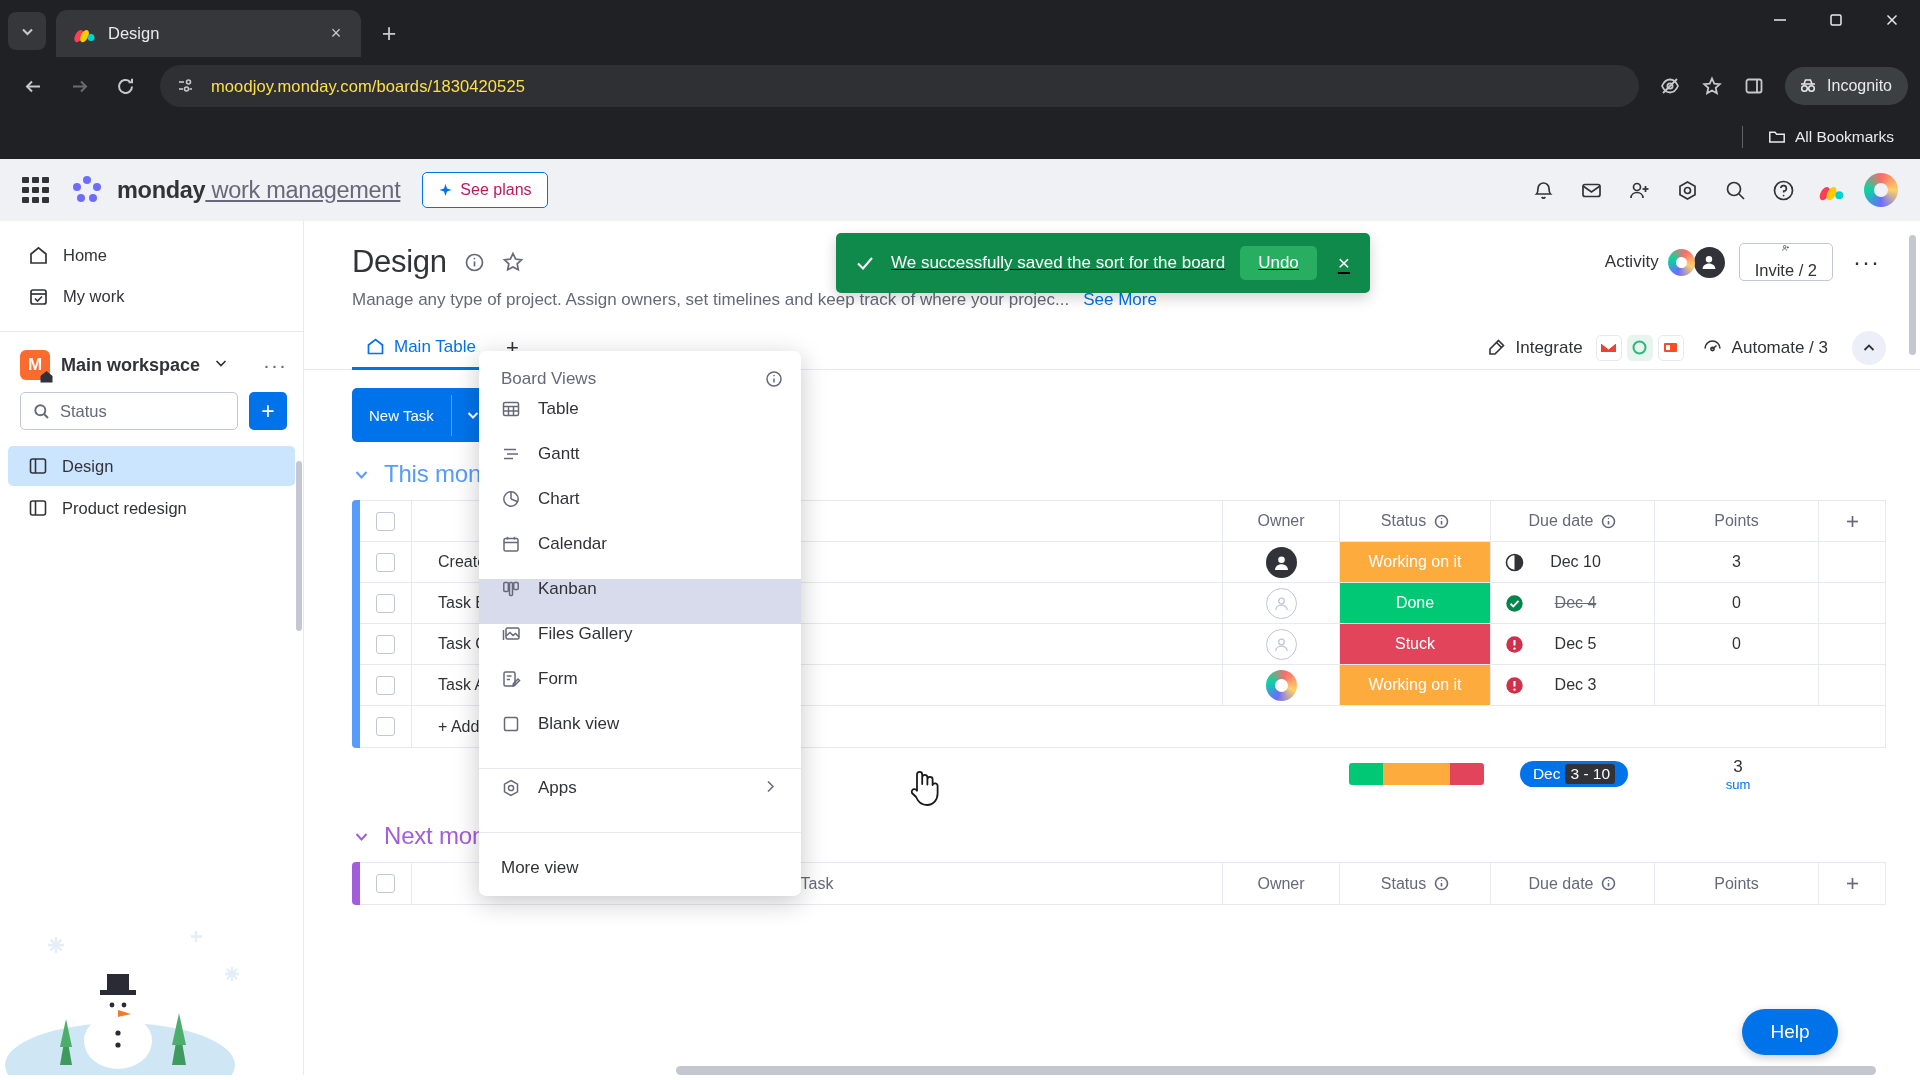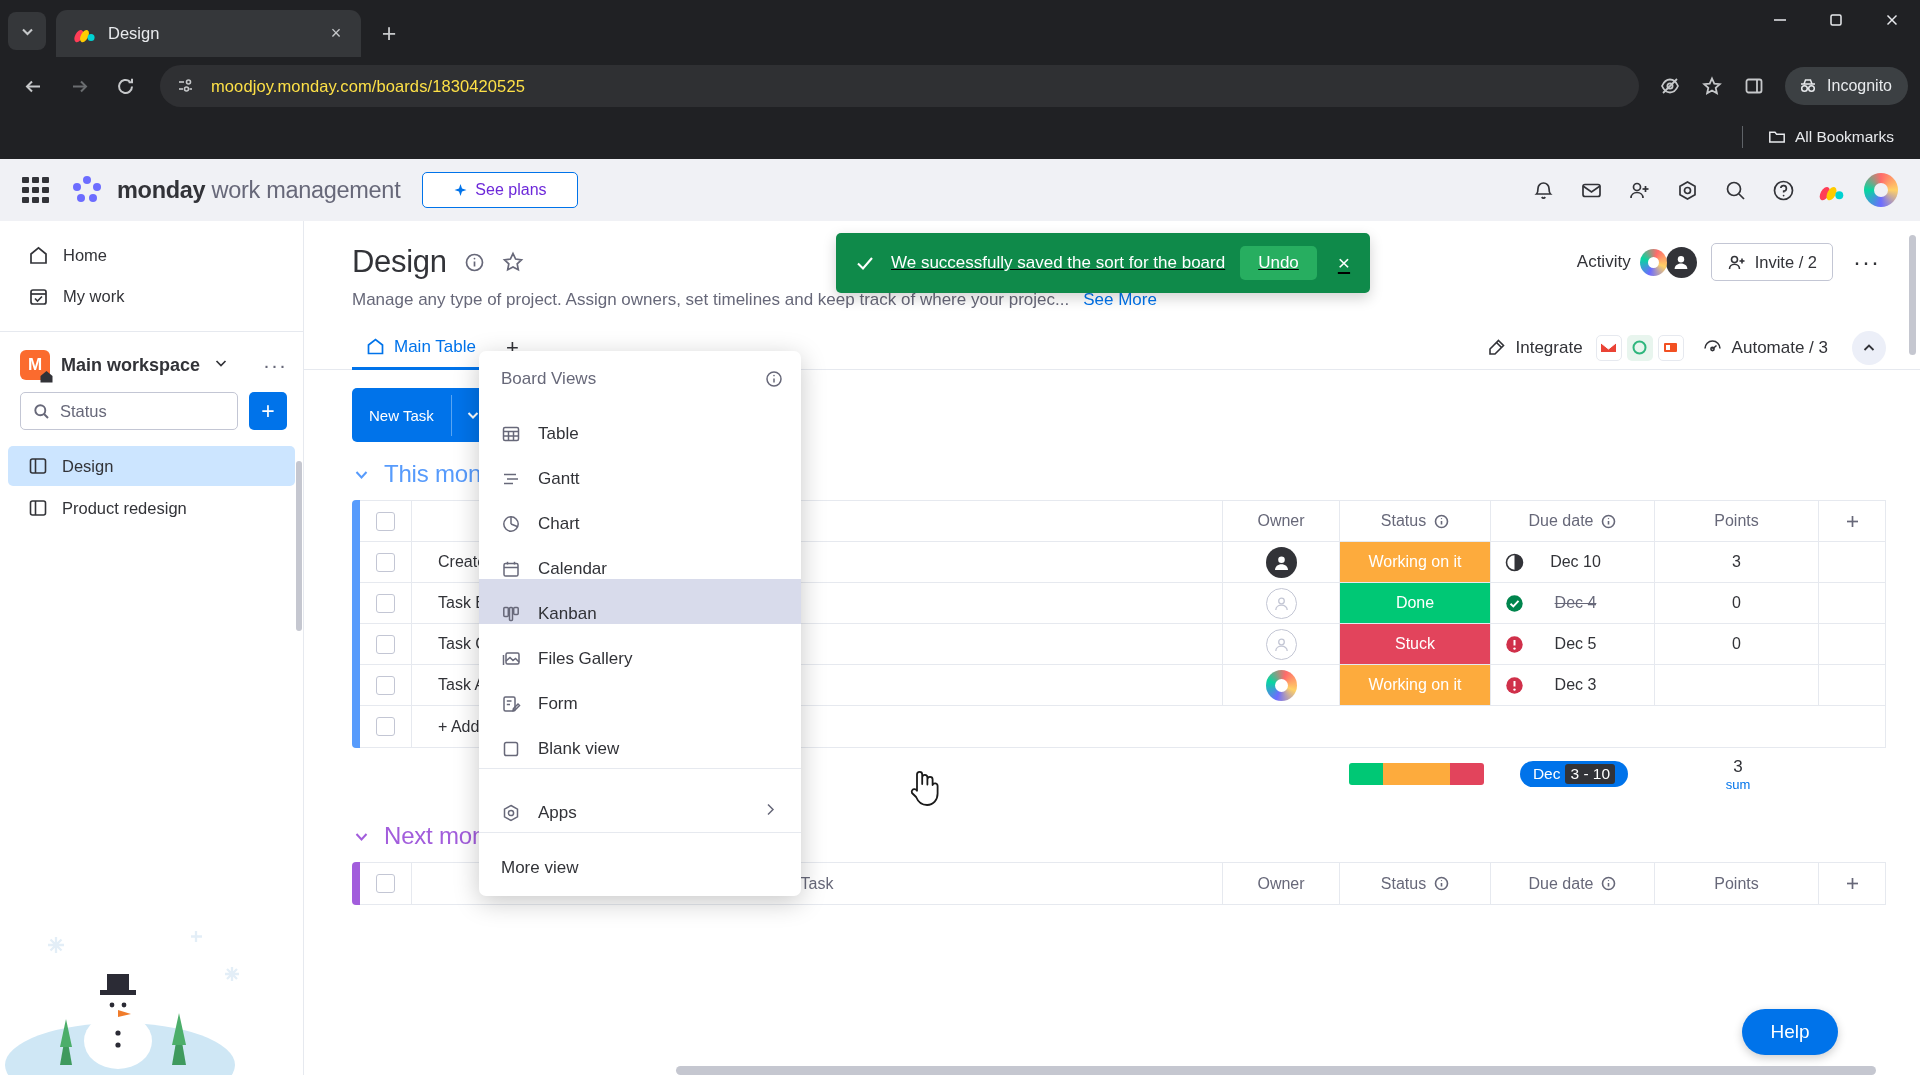--- a/index.html
+++ b/index.html
@@ -97,25 +97,25 @@
   }
   .grid-icon { width: 27px; height: 27px; display: grid;
     grid-template-columns: repeat(3,1fr); grid-template-rows: repeat(3,1fr);
     gap: 3.5px; cursor: pointer; margin-right: 23px; }
   .grid-icon i { background: #323338; border-radius: 1px; }
   .logo-wrap { display: flex; align-items: center; gap: 11px; }
   .logo-dots { width: 34px; height: 28px; position: relative; }
   .logo-dots i { position: absolute; border-radius: 50%; background: #6c6cff; }
   .brand { font-size: 23.5px; color: #323338; letter-spacing: -0.3px; }
   .brand b { font-weight: 700; }
-  .brand span { font-weight: 400; color: #676879; }
+  .brand span { font-weight: 400; color: #676879; text-decoration: underline; }
   .see-plans {
     margin-left: 22px; height: 36px; border: 1px solid #0073ea; border-radius: 5px;
-    color: #6d28d9; font-size: 16px; display: flex; align-items: center;
-    gap: 7px; padding: 0 30px; cursor: pointer; background: #fff;
+    color: #be185d; font-size: 16px; display: flex; align-items: center;
+    gap: 7px; padding: 0 15px; cursor: pointer; background: #fff;
   }
   .topbar-right { margin-left: auto; display: flex; align-items: center; gap: 6px; }
   .tb-ico {
     width: 42px; height: 42px; border-radius: 6px; cursor: pointer;
     display: flex; align-items: center; justify-content: center;
   }
   .tb-ico svg { stroke: #323338; fill: none; stroke-width: 1.7; }
   .avatar-top {
     width: 34px; height: 34px; border-radius: 50%; margin-left: 6px;
     background: conic-gradient(from 0deg, #ff6b6b, #ffd166, #6c6cff, #06d6a0, #ff6b6b);
@@ -193,21 +193,21 @@
     position: relative;
   }
   .act-av1::after { content:''; position:absolute; inset:8px; border-radius:50%; background:#fff; }
   .act-av2 {
     width: 31px; height: 31px; border-radius: 50%; background: #323338;
     margin-left: -10px; display: flex; align-items: center; justify-content: center;
   }
   .invite-btn {
     height: 38px; border: 1px solid #c3c6d4; border-radius: 5px; background: #fff;
     display: flex; align-items: center; gap: 9px; padding: 0 15px;
-    font-size: 16.5px; color: #323338; cursor: pointer;
+    font-size: 16.5px; color: #323338; cursor: pointer; flex-direction: column;
   }
   .more-dots { font-size: 24px; color: #323338; cursor: pointer; padding: 0 6px; letter-spacing: 1px; }
   .bh-desc { display: flex; align-items: center; gap: 14px; margin-top: 9px; }
   .bh-desc .txt { font-size: 17px; color: #676879; }
   .bh-desc .more { font-size: 17px; color: #0073ea; cursor: pointer; }
 
   .tabs-row {
     display: flex; align-items: center; margin-top: 16px; padding: 0 34px 0 48px;
     border-bottom: 1px solid #e6e9ef; position: relative;
   }
@@ -314,21 +314,21 @@
   
   .dropdown {
     position: absolute; left: 175px; top: 130px; width: 322px;
     background: #fff; border-radius: 7px; z-index: 70;
     box-shadow: 0 6px 26px rgba(0,0,0,.22); padding: 10px 0 0 0;
   }
   .dd-head { display: flex; align-items: center; padding: 8px 18px 10px 22px; }
   .dd-head .t { font-size: 17px; color: #676879; }
   .dd-head .i { margin-left: auto; cursor: pointer; display: flex; }
   .dd-item {
-    height: 45px; display: flex; align-items: flex-end; gap: 17px;
+    height: 45px; display: flex; align-items: flex-start; gap: 17px;
     padding: 0 22px; cursor: pointer; font-size: 17px; color: #323338;
   }
   .dd-item.hl { background: #d8dbeb; }
   .dd-item svg { stroke: #676879; fill: none; stroke-width: 1.5; flex: 0 0 20px; }
   .dd-sep { height: 1px; background: #e6e9ef; margin: 9px 0; }
   .dd-item .arrow { margin-left: auto; }
   .dd-more { padding: 16px 22px 18px; font-size: 17px; color: #323338; cursor: pointer; }
   .cursor-hand { position: absolute; left: 603px; top: 546px; z-index: 90; pointer-events: none; }
 
   .help-btn {

